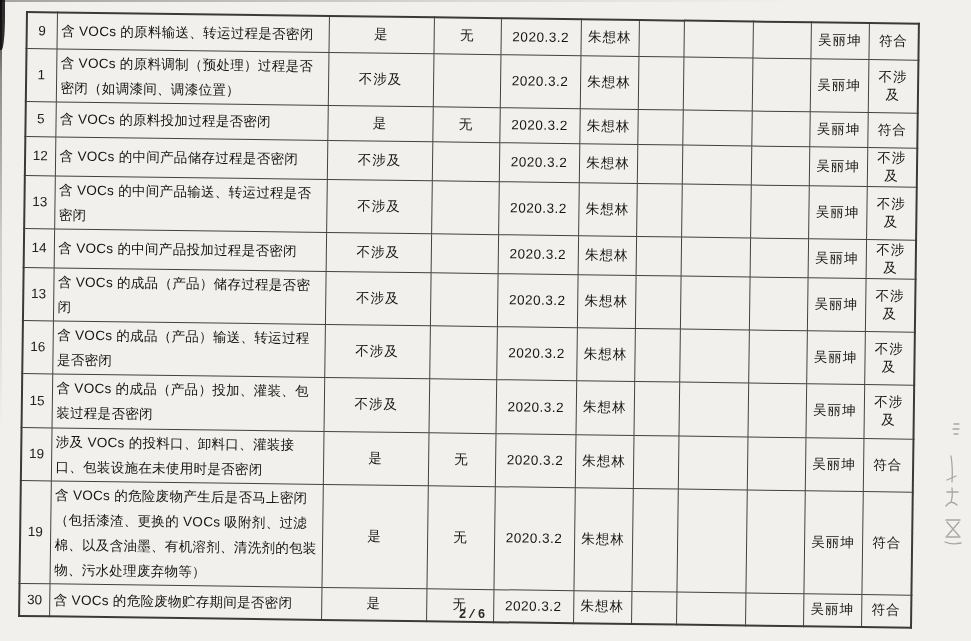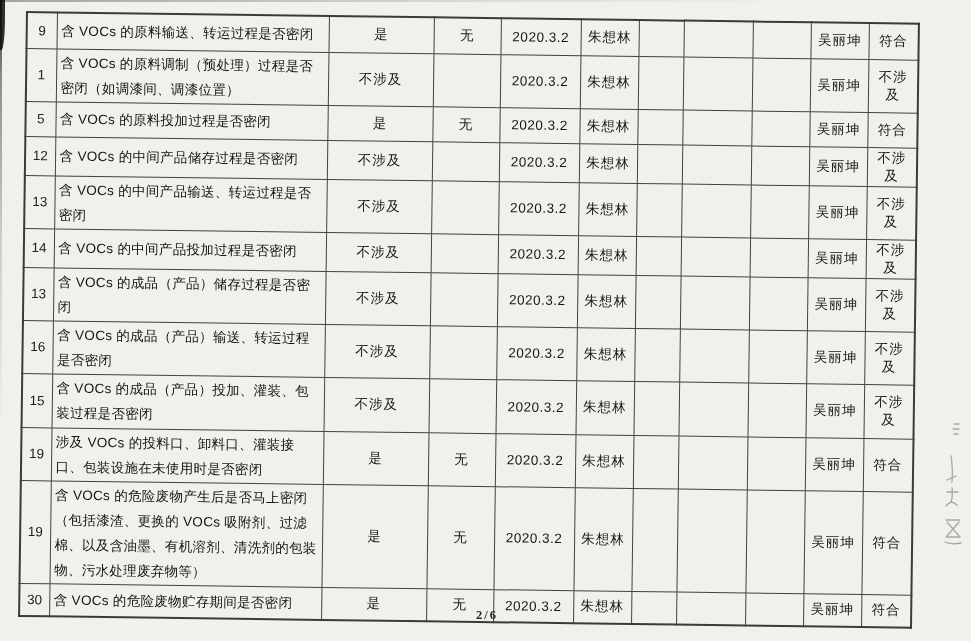--- a/index.html
+++ b/index.html
@@ -44,22 +44,22 @@
   td.c-num{text-align:center;font-size:13px;color:#222;}
   td.c-desc{
     text-align:left;padding:2px 6px 2px 7px;
     line-height:25px;letter-spacing:.3px;color:#141414;
   }
   td.c-center{text-align:center;letter-spacing:1px;color:#161616;}
   td.c-date{text-align:center;letter-spacing:.5px;color:#161616;}
   
   .page-footer{
     position:absolute;left:448px;top:608px;width:50px;
-    text-align:right;
-    font-family:Liberation Serif, serif;
+    text-align:center;
+    font-family:Liberation Mono, monospace;
     font-size:12.5px;font-weight:bold;color:#2a2a2a;letter-spacing:2px;
   }
   
   .margin-marks{position:absolute;left:938px;top:416px;width:34px;height:130px;}
 </style>
 </head>
 <body>
 
 <div class="scan-edge-top"></div>
 <div class="scan-edge-left"></div>

